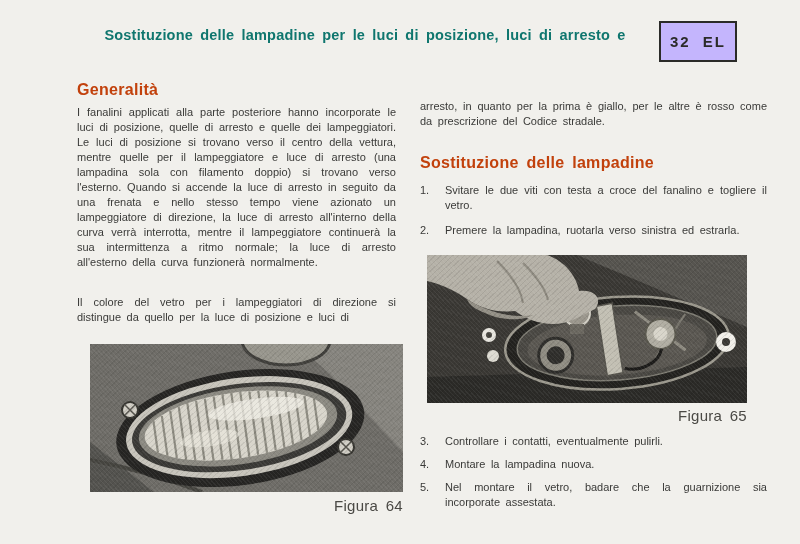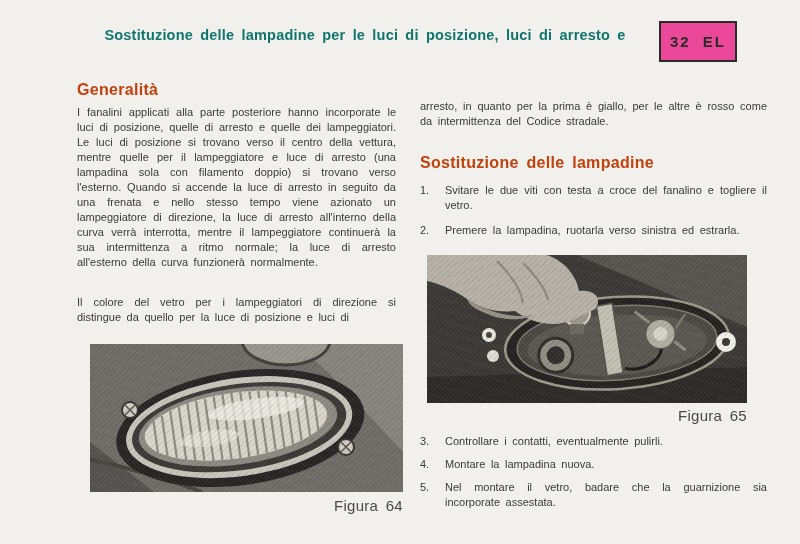--- a/index.html
+++ b/index.html
@@ -12,21 +12,21 @@
   .title-block {
     position:absolute; left:65px; top:25px; width:600px;
     text-align:center; font-weight:bold; font-size:14.5px; line-height:20px;
     color:#0f766e; word-spacing:3px; letter-spacing:0.2px;
   }
   .badge {
     position:absolute; left:659px; top:21px; width:78px; height:41px;
     border:2px solid #2b2b29; box-sizing:border-box;
     display:flex; align-items:center; justify-content:center;
     font-weight:bold; font-size:15px; letter-spacing:2px; word-spacing:6px;
-    color:#2b2b29; background:#ec4899;
+    color:#2b2b29; background:#c4b5fd;
   }
   .col { position:absolute; font-size:11px; line-height:15px; }
   .col-left  { left:77px;  top:82px;  width:319px; }
   .col-right { left:420px; top:99px;  width:347px; }
   .col h2 {
     font-size:16px; font-weight:bold; margin:0 0 8px 0;
     letter-spacing:0.3px; word-spacing:3px; color:#c2410c;
   }
   .col p { margin:0; text-align:justify; word-spacing:2.5px; }
   .col p + p { margin-top:25px; }
@@ -67,21 +67,21 @@
     <span>32 EL</span>
   </div>
 
   <div class="col col-left">
     <h2>Generalità</h2>
     <p>I fanalini applicati alla parte posteriore hanno incorporate le luci di posizione, quelle di arresto e quelle dei lampeggiatori. Le luci di posizione si trovano verso il centro della vettura, mentre quelle per il lampeggiatore e luce di arresto (una lampadina sola con filamento doppio) si trovano verso l'esterno. Quando si accende la luce di arresto in seguito da una frenata e nello stesso tempo viene azionato un lampeggiatore di direzione, la luce di arresto all'interno della curva verrà interrotta, mentre il lampeggiatore continuerà la sua intermittenza a ritmo normale; la luce di arresto all'esterno della curva funzionerà normalmente.</p>
     <p>Il colore del vetro per i lampeggiatori di direzione si distingue da quello per la luce di posizione e luci di</p>
   </div>
 
   <div class="col col-right">
-    <p>arresto, in quanto per la prima è giallo, per le altre è rosso come da intermittenza del Codice stradale.</p>
+    <p>arresto, in quanto per la prima è giallo, per le altre è rosso come da prescrizione del Codice stradale.</p>
     <h2 class="subhead">Sostituzione delle lampadine</h2>
     <div class="steps">
       <div class="step">
         <span class="num">1.</span>
         <span class="txt">Svitare le due viti con testa a croce del fanalino e togliere il vetro.</span>
       </div>
       <div class="step">
         <span class="num">2.</span>
         <span class="txt">Premere la lampadina, ruotarla verso sinistra ed estrarla.</span>
       </div>

